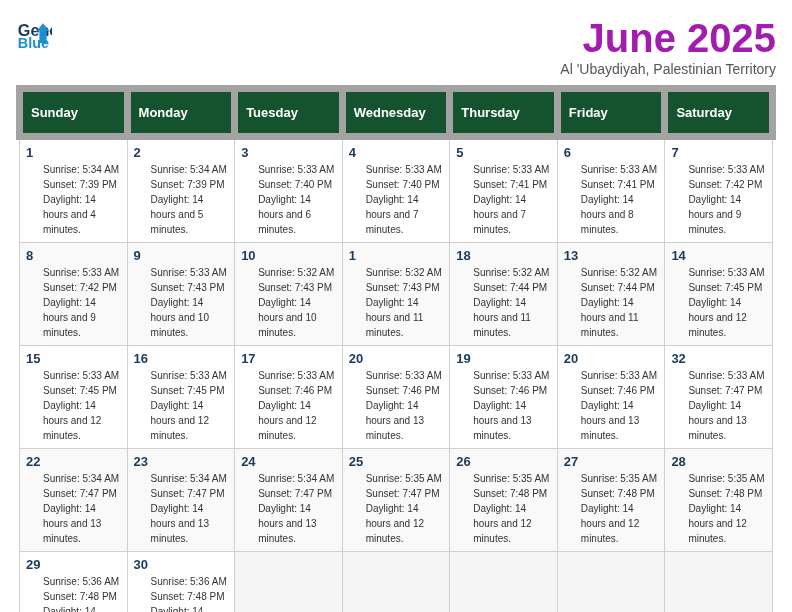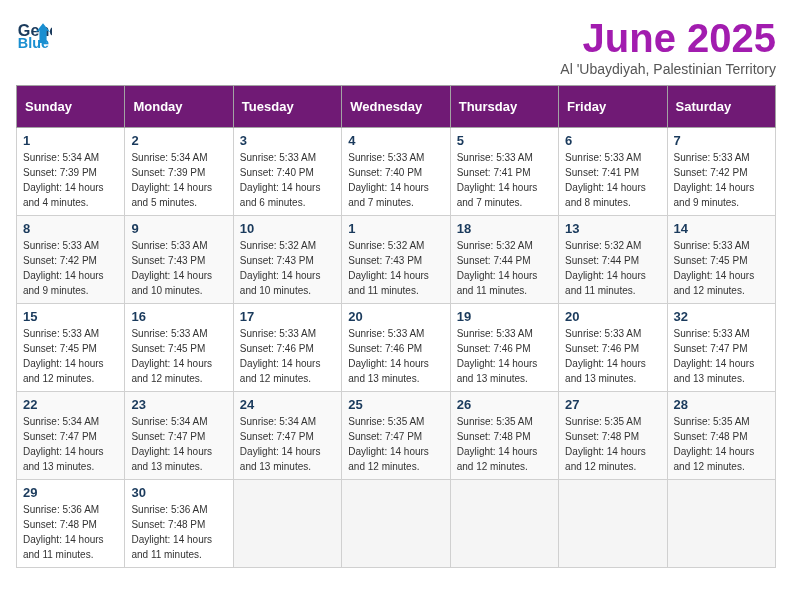--- a/index.html
+++ b/index.html
@@ -36,26 +36,26 @@
     .location-title {
       font-size: 14px;
       color: #555;
     }
     .calendar {
       width: 100%;
       border-collapse: collapse;
       border: 1px solid #ccc;
     }
     .calendar th {
-      background: #701a75;
+      background: #14532d;
       color: #fff;
       text-align: left;
       padding: 13px 8px;
       font-size: 13px;
-      border: 1px solid #a3a3a3;
+      border: 7px solid #a3a3a3;
     }
     .calendar td {
       vertical-align: top;
       padding: 5px 6px;
       border: 1px solid #d0d0d0;
       width: calc(100%/7);
       min-height: 80px;
       background: #fff;
       font-size: 10.5px;
       color: #333;
@@ -69,20 +69,21 @@
     .day-number {
       font-size: 13px;
       font-weight: bold;
       color: #1a3a5c;
       margin-bottom: 2px;
     }
     .day-info {
       font-size: 10px;
       color: #333;
       line-height: 1.5;
+      margin-left: 17px;
     }
     .row-alt td {
       background: #f0f4f8;
     }
   </style>
 </head>
 <body>
 
 <div class="header-area">
   <div class="logo">

